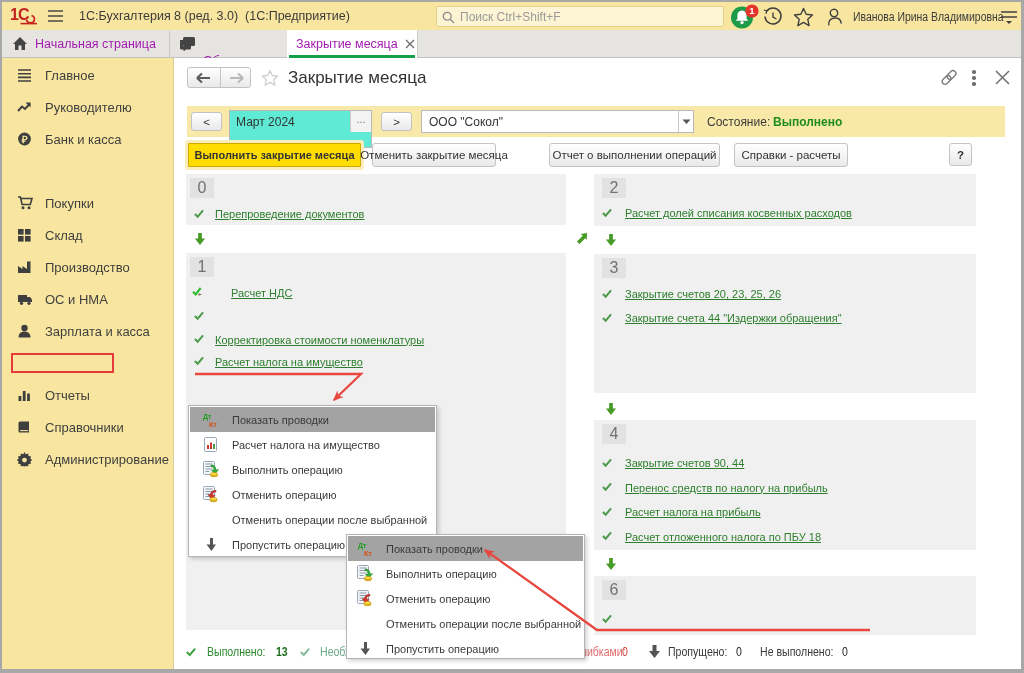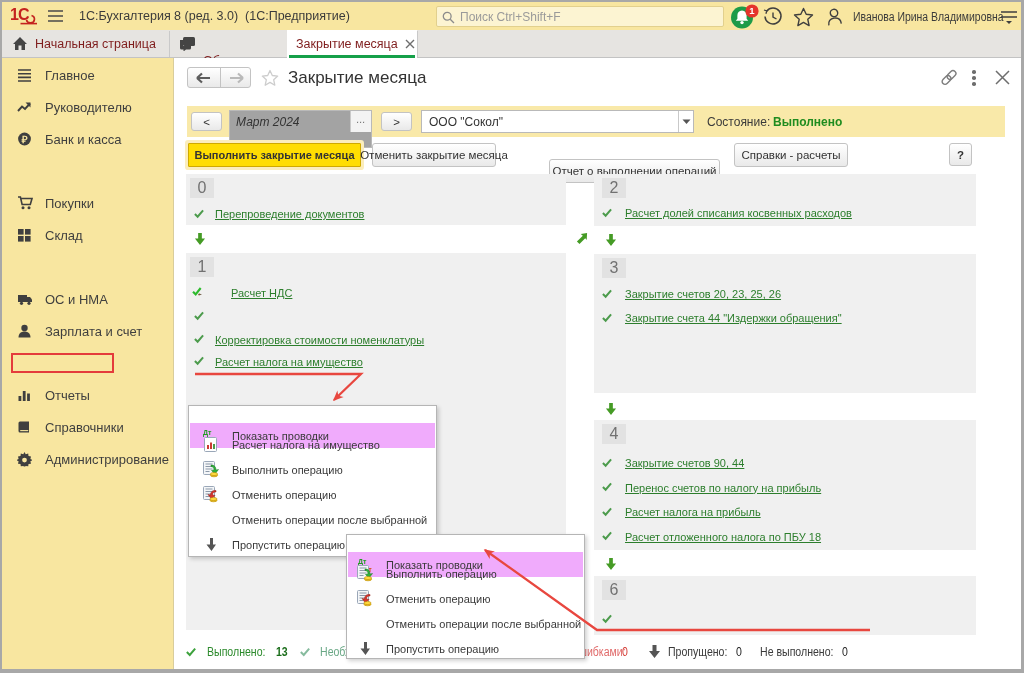--- a/index.html
+++ b/index.html
@@ -3,21 +3,21 @@
 <meta charset="utf-8">
 <style>
 *{margin:0;padding:0;box-sizing:border-box;}
 html,body{width:1024px;height:673px;overflow:hidden;}
 body{font-family:"Liberation Sans",sans-serif;position:relative;background:#a8a8a8;}
 #app{position:absolute;left:2px;top:2px;width:1019px;height:667px;background:#fff;}
 .abs{position:absolute;}
 
 #topbar{position:absolute;left:0;top:0;width:1019px;height:28px;background:#f8e6a0;}
 #tabbar{position:absolute;left:0;top:28px;width:1019px;height:28px;background:#e6e4e1;border-bottom:1px solid #c3c3c3;}
-.tab{position:absolute;top:0;height:27px;display:flex;align-items:center;font-size:12.5px;color:#7f1d1d;white-space:nowrap;}
+.tab{position:absolute;top:0;height:27px;display:flex;align-items:center;font-size:12.5px;color:#a21caf;white-space:nowrap;}
 .tabdiv{position:absolute;top:1px;height:26px;width:1px;background:#c9c9c9;}
 #sidebar{position:absolute;left:0;top:56px;width:172px;height:611px;background:#f8e6a0;border-right:1px solid #d9cd9b;}
 .sbitem{position:absolute;left:0;width:172px;height:32px;}
 .sbitem .txt{position:absolute;left:43px;top:50%;transform:translateY(-50%);font-size:13px;color:#3f3f3f;white-space:nowrap;}
 .sbitem svg{position:absolute;left:15px;top:50%;transform:translateY(-50%);}
 #content{position:absolute;left:173px;top:56px;width:846px;height:611px;background:#fff;}
 
 .navbtn{position:absolute;border:1px solid #c3c3c3;border-radius:3px;background:linear-gradient(#ffffff,#e9e9e9);}
 #title{position:absolute;left:113px;top:10px;font-size:17px;color:#333;}
 
@@ -26,21 +26,21 @@
 
 .sec{position:absolute;background:#f0f0f0;}
 .chip{position:absolute;left:4px;top:4px;width:24px;height:20px;background:#e2e2e2;color:#717171;font-size:16px;text-align:center;line-height:20px;}
 .lnk{position:absolute;font-size:11px;line-height:15px;color:#2c7e2c;text-decoration:underline;white-space:nowrap;}
 .chk{position:absolute;width:10px;height:10px;}
 .downarr{position:absolute;width:12px;height:12px;}
 
 .menu{position:absolute;background:#fff;border:1px solid #b5b5b5;box-shadow:2px 2px 4px rgba(0,0,0,0.18);}
 .mrow{position:absolute;left:1px;width:calc(100% - 2px);height:25px;}
 .mrow .mtxt{position:absolute;top:50%;transform:translateY(-50%);font-size:11px;color:#3a3a3a;white-space:nowrap;}
-.hl{background:#f0abfc;margin-top:16px;}
+.hl{background:#a3a3a3;}
 
 .st{position:absolute;font-size:12px;line-height:15px;white-space:nowrap;transform:scaleX(0.88);transform-origin:0 50%;}
 </style>
 </head>
 <body>
 <div id="app">
   <div id="topbar">
     <svg class="abs" style="left:8px;top:4px;" width="32" height="20" viewBox="0 0 32 20">
       <text x="0" y="14" font-family="Liberation Sans,sans-serif" font-size="16" font-weight="bold" fill="#c4231f">1</text>
       <text x="8" y="14" font-family="Liberation Sans,sans-serif" font-size="16" font-weight="bold" fill="#c4231f">С</text>
@@ -139,35 +139,41 @@
       </div>
     <div class="sbitem" style="top:161px;">
         <svg width="15" height="14" viewBox="0 0 15 14">
           <rect x="1" y="1" width="5.6" height="5.6" fill="#3f3f3f"></rect>
           <rect x="8" y="1" width="5.6" height="5.6" fill="#3f3f3f"></rect>
           <rect x="1" y="8" width="5.6" height="5.6" fill="#3f3f3f"></rect>
           <rect x="8" y="8" width="5.6" height="5.6" fill="#3f3f3f"></rect>
         </svg>
         <span class="txt">Склад</span>
       </div>
+    <div class="sbitem" style="top:193px;">
+        <svg width="15" height="14" viewBox="0 0 15 14">
+          <path d="M1 13 V6 L5.5 9 V6 L10 9 V1.5 h3.5 V13 Z" fill="#3f3f3f"></path>
+        </svg>
+        <span class="txt">Производство</span>
+      </div>
     <div class="sbitem" style="top:225px;">
         <svg width="16" height="14" viewBox="0 0 16 14">
           <rect x="1" y="3" width="9" height="7" fill="#3f3f3f"></rect>
           <path d="M10 5 h3 l2 2.5 V10 h-5 z" fill="#3f3f3f"></path>
           <circle cx="4.5" cy="11.3" r="1.6" fill="#3f3f3f"></circle>
           <circle cx="12" cy="11.3" r="1.6" fill="#3f3f3f"></circle>
         </svg>
         <span class="txt">ОС и НМА</span>
       </div>
     <div class="sbitem" style="top:257px;">
         <svg width="15" height="14" viewBox="0 0 15 14">
           <circle cx="7.5" cy="4" r="3.2" fill="#3f3f3f"></circle>
           <path d="M1.5 13.5 c0-4 2.6-6 6-6 s6 2 6 6 z" fill="#3f3f3f"></path>
         </svg>
-        <span class="txt">Зарплата и счет</span>
+        <span class="txt">Зарплата и касса</span>
       </div>
     <div class="sbitem" style="top:321px;">
         <svg width="15" height="14" viewBox="0 0 15 14">
           <rect x="1.5" y="8" width="2.8" height="5" fill="#3f3f3f"></rect>
           <rect x="5.8" y="3" width="2.8" height="10" fill="#3f3f3f"></rect>
           <rect x="10.1" y="5.5" width="2.8" height="7.5" fill="#3f3f3f"></rect>
         </svg>
         <span class="txt">Отчеты</span>
       </div>
     <div class="sbitem" style="top:353px;">
@@ -210,39 +216,39 @@
       <div style="position:absolute;top:1px;width:3.5px;height:3.5px;border-radius:50%;background:#6e6e6e;"></div>
       <div style="position:absolute;top:7px;width:3.5px;height:3.5px;border-radius:50%;background:#6e6e6e;"></div>
       <div style="position:absolute;top:13px;width:3.5px;height:3.5px;border-radius:50%;background:#6e6e6e;"></div>
     </div>
     <svg class="abs" style="left:819px;top:11px;" width="17" height="17" viewBox="0 0 17 17">
       <path d="M2 2 L15 15 M15 2 L2 15" stroke="#6e6e6e" stroke-width="1.5"></path>
     </svg>
 
     <div id="band"></div>
     <div class="btn" style="left:16px;top:54px;width:31px;height:19px;">&lt;</div>
-    <div class="abs" style="left:54px;top:52px;width:143px;height:38px;background:#a3a3a3;border:1px solid #b9b9b9;font-style:italic;">
+    <div class="abs" style="left:54px;top:52px;width:143px;height:38px;background:#5eead4;border:1px solid #b9b9b9;">
       <div class="abs" style="left:6px;top:4px;font-size:12px;color:#333;">Март 2024</div>
       <div class="abs" style="right:0;top:0;width:21px;height:21px;background:#f3f3f3;border-left:1px solid #c9c9c9;color:#777;font-size:11px;text-align:center;line-height:17px;">...</div>
     </div>
     <div class="btn" style="left:206px;top:54px;width:31px;height:19px;">&gt;</div>
     <div class="abs" style="left:246px;top:52px;width:273px;height:23px;background:#fff;border:1px solid #b9b9b9;">
       <div class="abs" style="left:7px;top:4px;font-size:12px;color:#333;">ООО "Сокол"</div>
       <div class="abs" style="right:0;top:0;width:15px;height:21px;border-left:1px solid #c9c9c9;">
         <svg style="position:absolute;left:3px;top:8px;" width="9" height="6" viewBox="0 0 9 6">
             <path d="M0.5 0.5 L4.5 5 L8.5 0.5 Z" fill="#555"></path>
           </svg>
       </div>
     </div>
     <div class="abs" style="left:532px;top:57px;font-size:12px;color:#3a3a3a;">Состояние:</div>
     <div class="abs" style="left:598px;top:57px;font-size:12px;font-weight:bold;color:#1f8c1f;">Выполнено</div>
 
     <div class="abs" style="left:13px;top:85px;width:173px;height:24px;background:#ffdd02;border:1px solid #cfa900;border-radius:1px;box-shadow:0 0 0 3px #fbedbc;display:flex;align-items:center;justify-content:center;font-size:11px;font-weight:bold;color:#333;white-space:nowrap;">Выполнить закрытие месяца</div>
     <div class="btn" style="left:197px;top:85px;width:124px;height:24px;">Отменить закрытие месяца</div>
-    <div class="btn" style="left:374px;top:85px;width:171px;height:24px;margin-top:16px;">Отчет о выполнении операций</div>
+    <div class="btn" style="left:374px;top:85px;width:171px;height:24px;">Отчет о выполнении операций</div>
     <div class="btn" style="left:559px;top:85px;width:114px;height:24px;">Справки - расчеты</div>
     <div class="btn" style="left:774px;top:85px;width:23px;height:23px;font-weight:bold;">?</div>
 
     <div class="sec" style="left:11px;top:116px;width:380px;height:51px;">
         <div class="chip">0</div>
       </div>
     <svg class="chk" style="left:19px;top:151px;" width="11" height="11" viewBox="0 0 11 11">
         <path d="M1 5.5 L4 8.5 L10 1.5" fill="none" stroke="#4c9b4c" stroke-width="2.2"></path>
       </svg>
     <div class="lnk" style="left:40px;top:149px;">Перепроведение документов</div>
@@ -300,21 +306,21 @@
     <div class="sec" style="left:419px;top:362px;width:382px;height:130px;">
         <div class="chip" style="left:8px;">4</div>
       </div>
     <svg class="chk" style="left:427px;top:400px;" width="11" height="11" viewBox="0 0 11 11">
         <path d="M1 5.5 L4 8.5 L10 1.5" fill="none" stroke="#4c9b4c" stroke-width="2.2"></path>
       </svg>
     <div class="lnk" style="left:450px;top:398px;">Закрытие счетов 90, 44</div>
     <svg class="chk" style="left:427px;top:424px;" width="11" height="11" viewBox="0 0 11 11">
         <path d="M1 5.5 L4 8.5 L10 1.5" fill="none" stroke="#4c9b4c" stroke-width="2.2"></path>
       </svg>
-    <div class="lnk" style="left:450px;top:422.5px;">Перенос счетов по налогу на прибыль</div>
+    <div class="lnk" style="left:450px;top:422.5px;">Перенос средств по налогу на прибыль</div>
     <svg class="chk" style="left:427px;top:449px;" width="11" height="11" viewBox="0 0 11 11">
         <path d="M1 5.5 L4 8.5 L10 1.5" fill="none" stroke="#4c9b4c" stroke-width="2.2"></path>
       </svg>
     <div class="lnk" style="left:450px;top:447px;text-align:center;">Расчет налога на прибыль</div>
     <svg class="chk" style="left:427px;top:473px;" width="11" height="11" viewBox="0 0 11 11">
         <path d="M1 5.5 L4 8.5 L10 1.5" fill="none" stroke="#4c9b4c" stroke-width="2.2"></path>
       </svg>
     <div class="lnk" style="left:450px;top:471.5px;">Расчет отложенного налога по ПБУ 18</div>
     <svg class="downarr" style="left:430px;top:500px;" width="11" height="13" viewBox="0 0 11 13">
         <path d="M3.5 0 h4 v6 h3.5 L5.5 13 L0 6 h3.5 z" fill="#459b25"></path>

